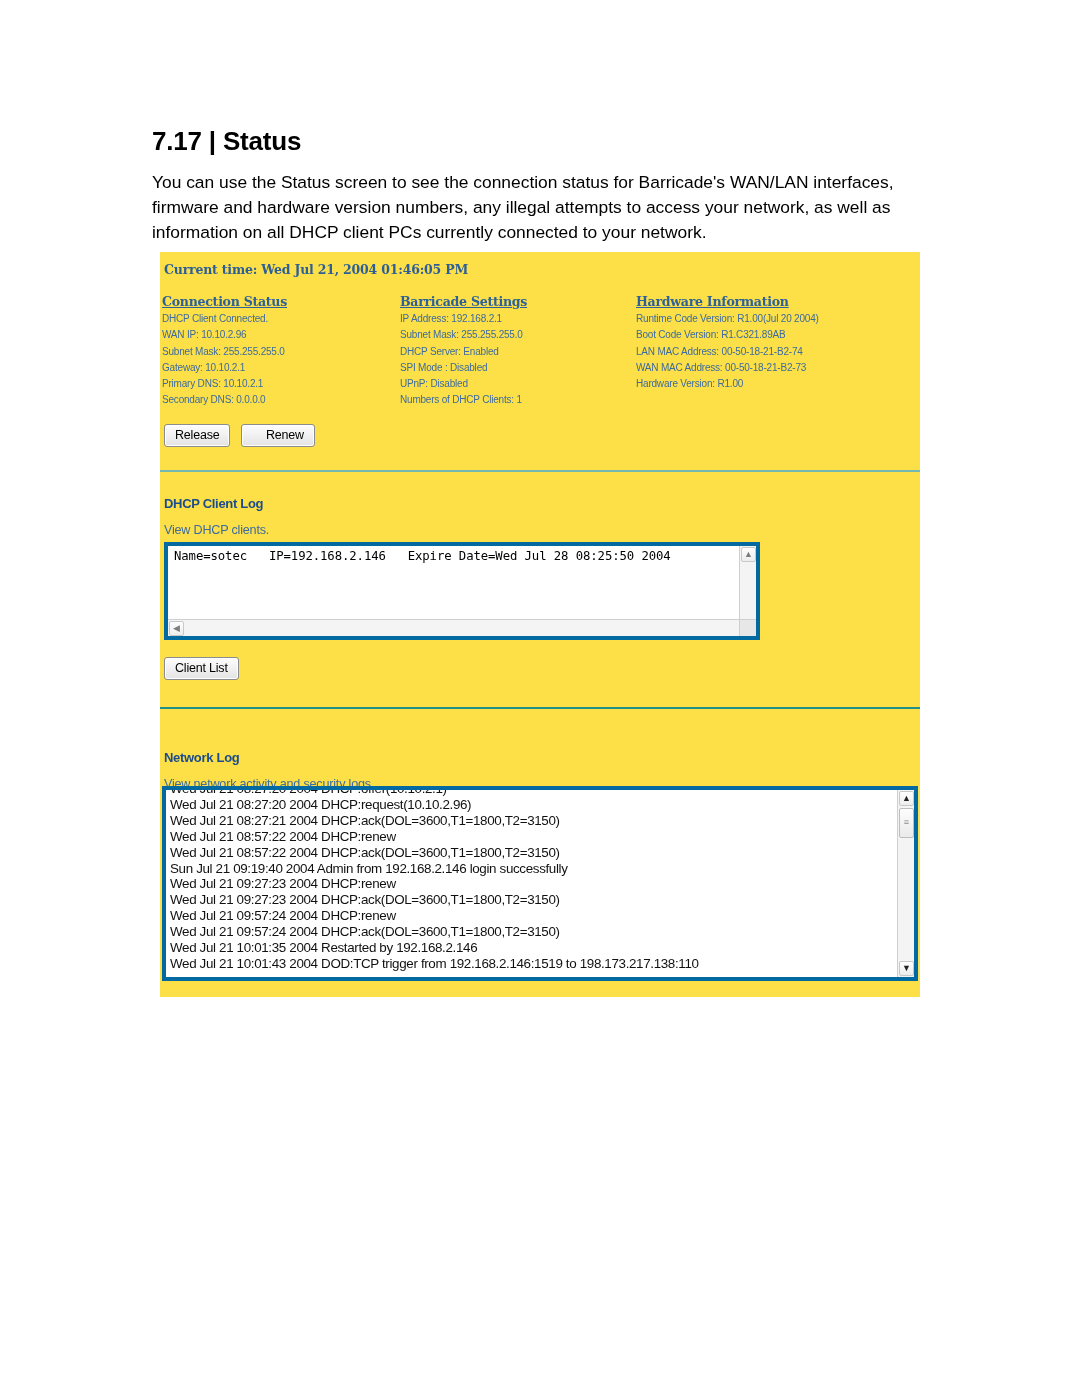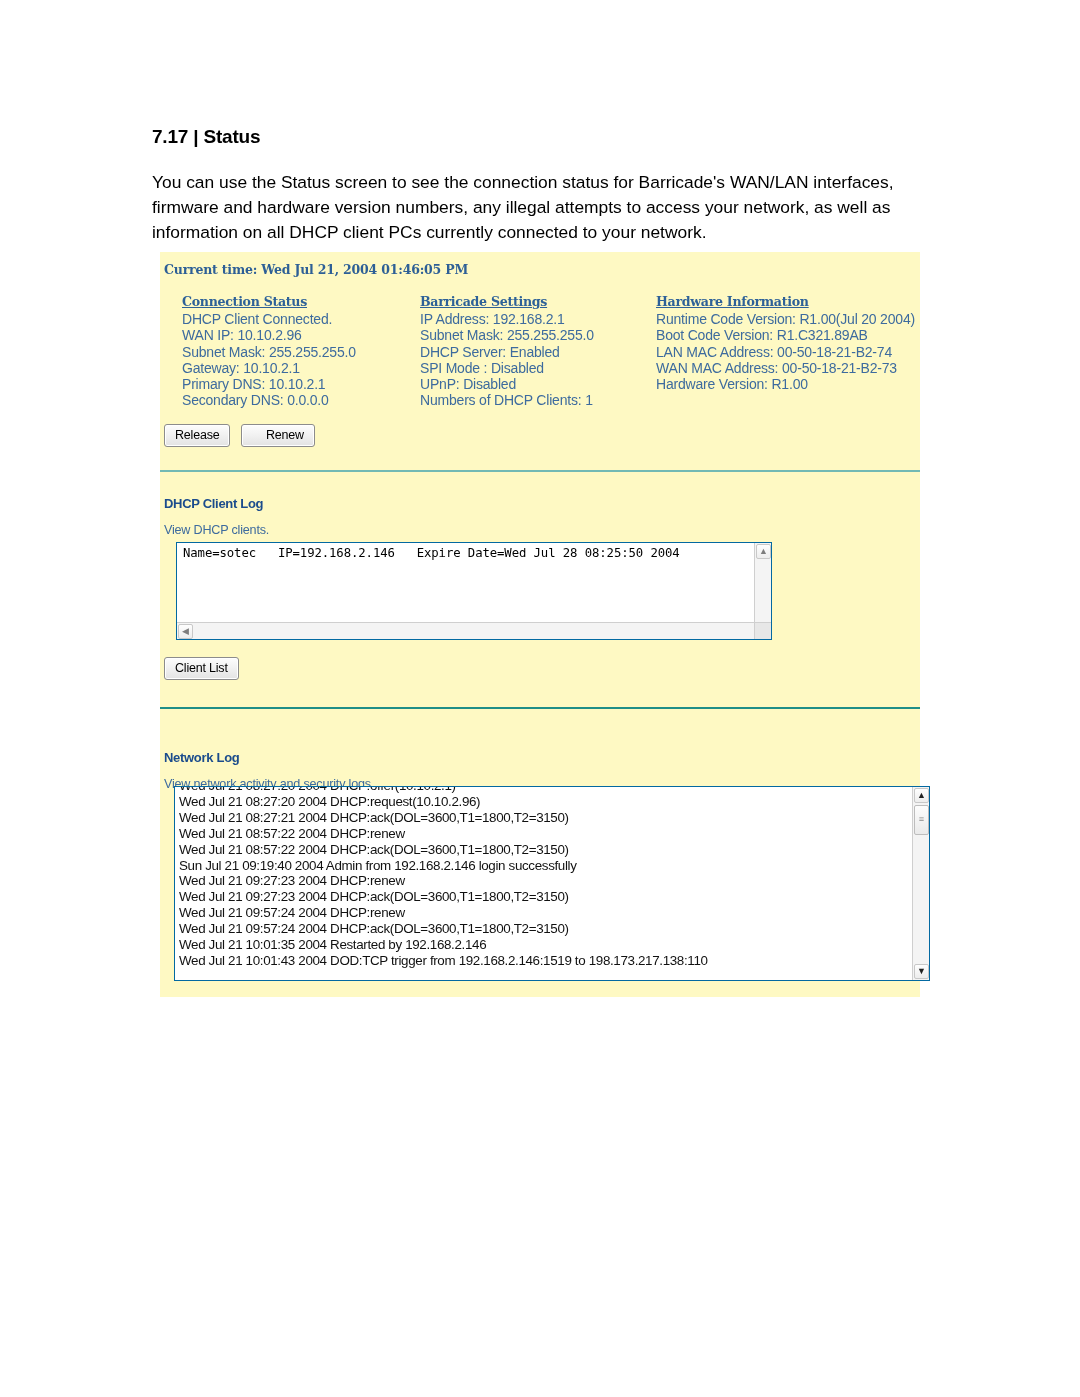--- a/index.html
+++ b/index.html
@@ -13,21 +13,21 @@
     position: relative;
     font-family: "Liberation Sans", sans-serif;
     overflow: hidden;
   }
 
   
   .doc-heading {
     position: absolute;
     left: 152px;
     top: 126px;
-    font-size: 19px;
+    font-size: 26px;
     font-weight: bold;
     color: #000000;
     letter-spacing: -0.2px;
   }
   .doc-para {
     position: absolute;
     left: 152px;
     top: 170px;
     width: 775px;
     font-size: 17.4px;
@@ -35,21 +35,21 @@
     color: #000000;
   }
 
   
   .panel {
     position: absolute;
     left: 160px;
     top: 252px;
     width: 760px;
     height: 745px;
-    background: #fef9c3;
+    background: #fde047;
     box-sizing: border-box;
   }
 
   .current-time {
     position: absolute;
     left: 4px;
     top: 10px;
     font-family: "DejaVu Serif", "Liberation Serif", serif;
     font-size: 12.5px;
     font-weight: bold;
@@ -59,21 +59,20 @@
 
   .cols {
     position: absolute;
     left: 2px;
     top: 42px;
     width: 756px;
   }
   .col {
     position: absolute;
     top: 0;
-    margin-left: 20px;
   }
   .col-1 { left: 0px;   width: 240px; }
   .col-2 { left: 238px; width: 236px; }
   .col-3 { left: 474px; width: 280px; }
 
   .col-title {
     font-family: "DejaVu Serif", "Liberation Serif", serif;
     font-size: 12.6px;
     font-weight: bold;
     color: #2d6198;
@@ -81,21 +80,21 @@
     letter-spacing: -0.3px;
     white-space: nowrap;
     margin-bottom: 2px;
   }
   .col ul {
     list-style: none;
     margin: 0;
     padding: 0;
   }
   .col li {
-    font-size: 14px;
+    font-size: 10px;
     line-height: 16.3px;
     color: #3d6b9e;
     white-space: nowrap;
     letter-spacing: -0.2px;
   }
 
   
   .btn {
     display: inline-block;
     font-family: "Liberation Sans", sans-serif;
@@ -144,24 +143,23 @@
 
   .dhcp-title { left: 4px; top: 244px; }
   .dhcp-sub   { left: 4px; top: 271px; }
   .net-title  { left: 4px; top: 498px; }
   .net-sub    { left: 4px; top: 525px; }
 
   
   .textarea {
     position: absolute;
     background: #ffffff;
-    border: 1px solid #0369a1;
+    border: 4px solid #0369a1;
     box-sizing: border-box;
     overflow: hidden;
-    margin-left: 12px;
   }
 
   .dhcp-box {
     left: 4px;
     top: 290px;
     width: 596px;
     height: 98px;
   }
   .dhcp-box .ta-text {
     position: absolute;

